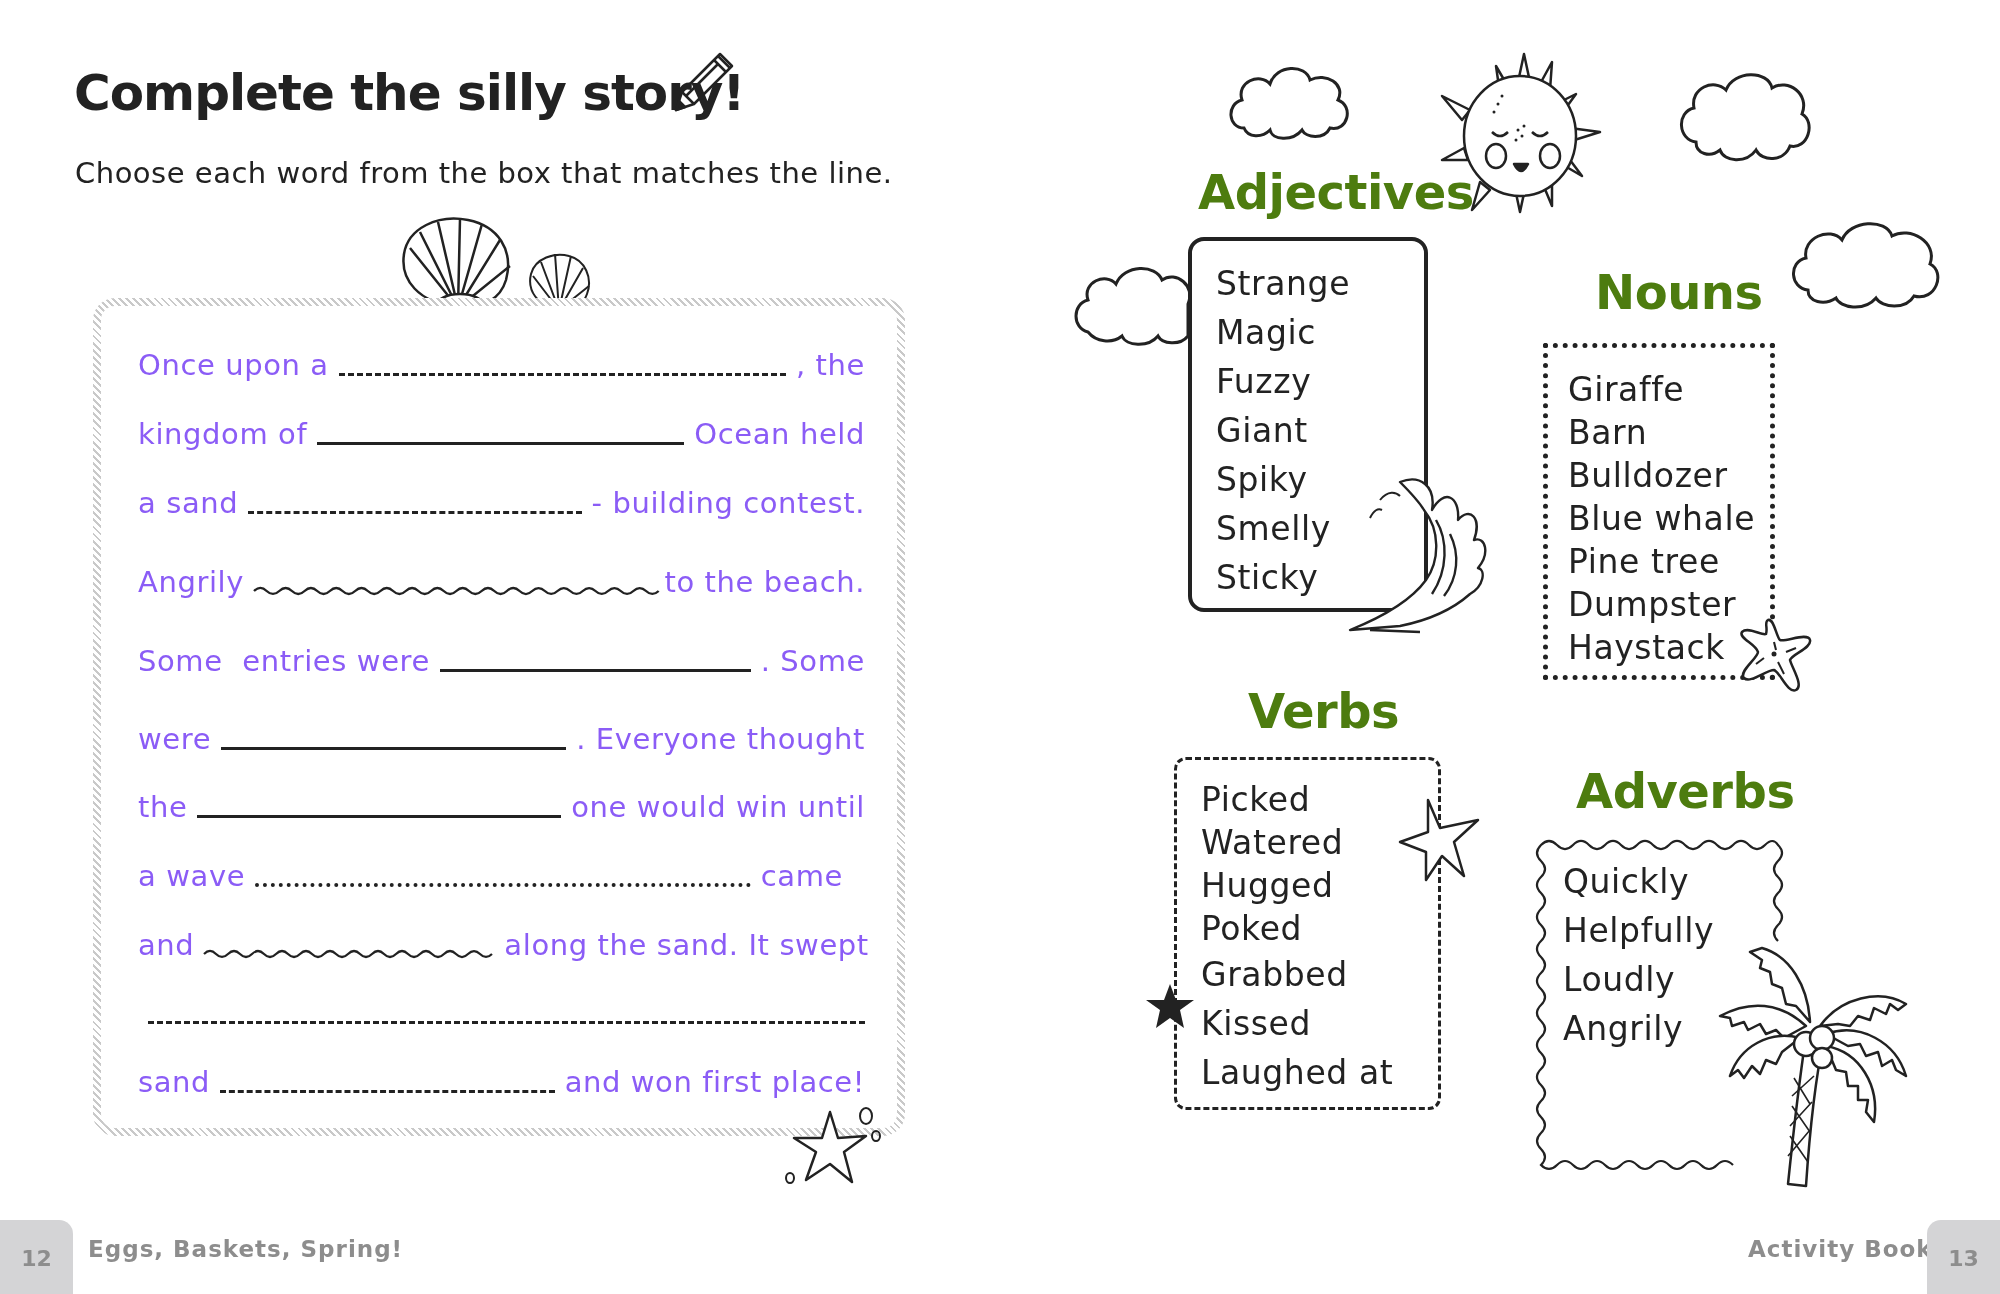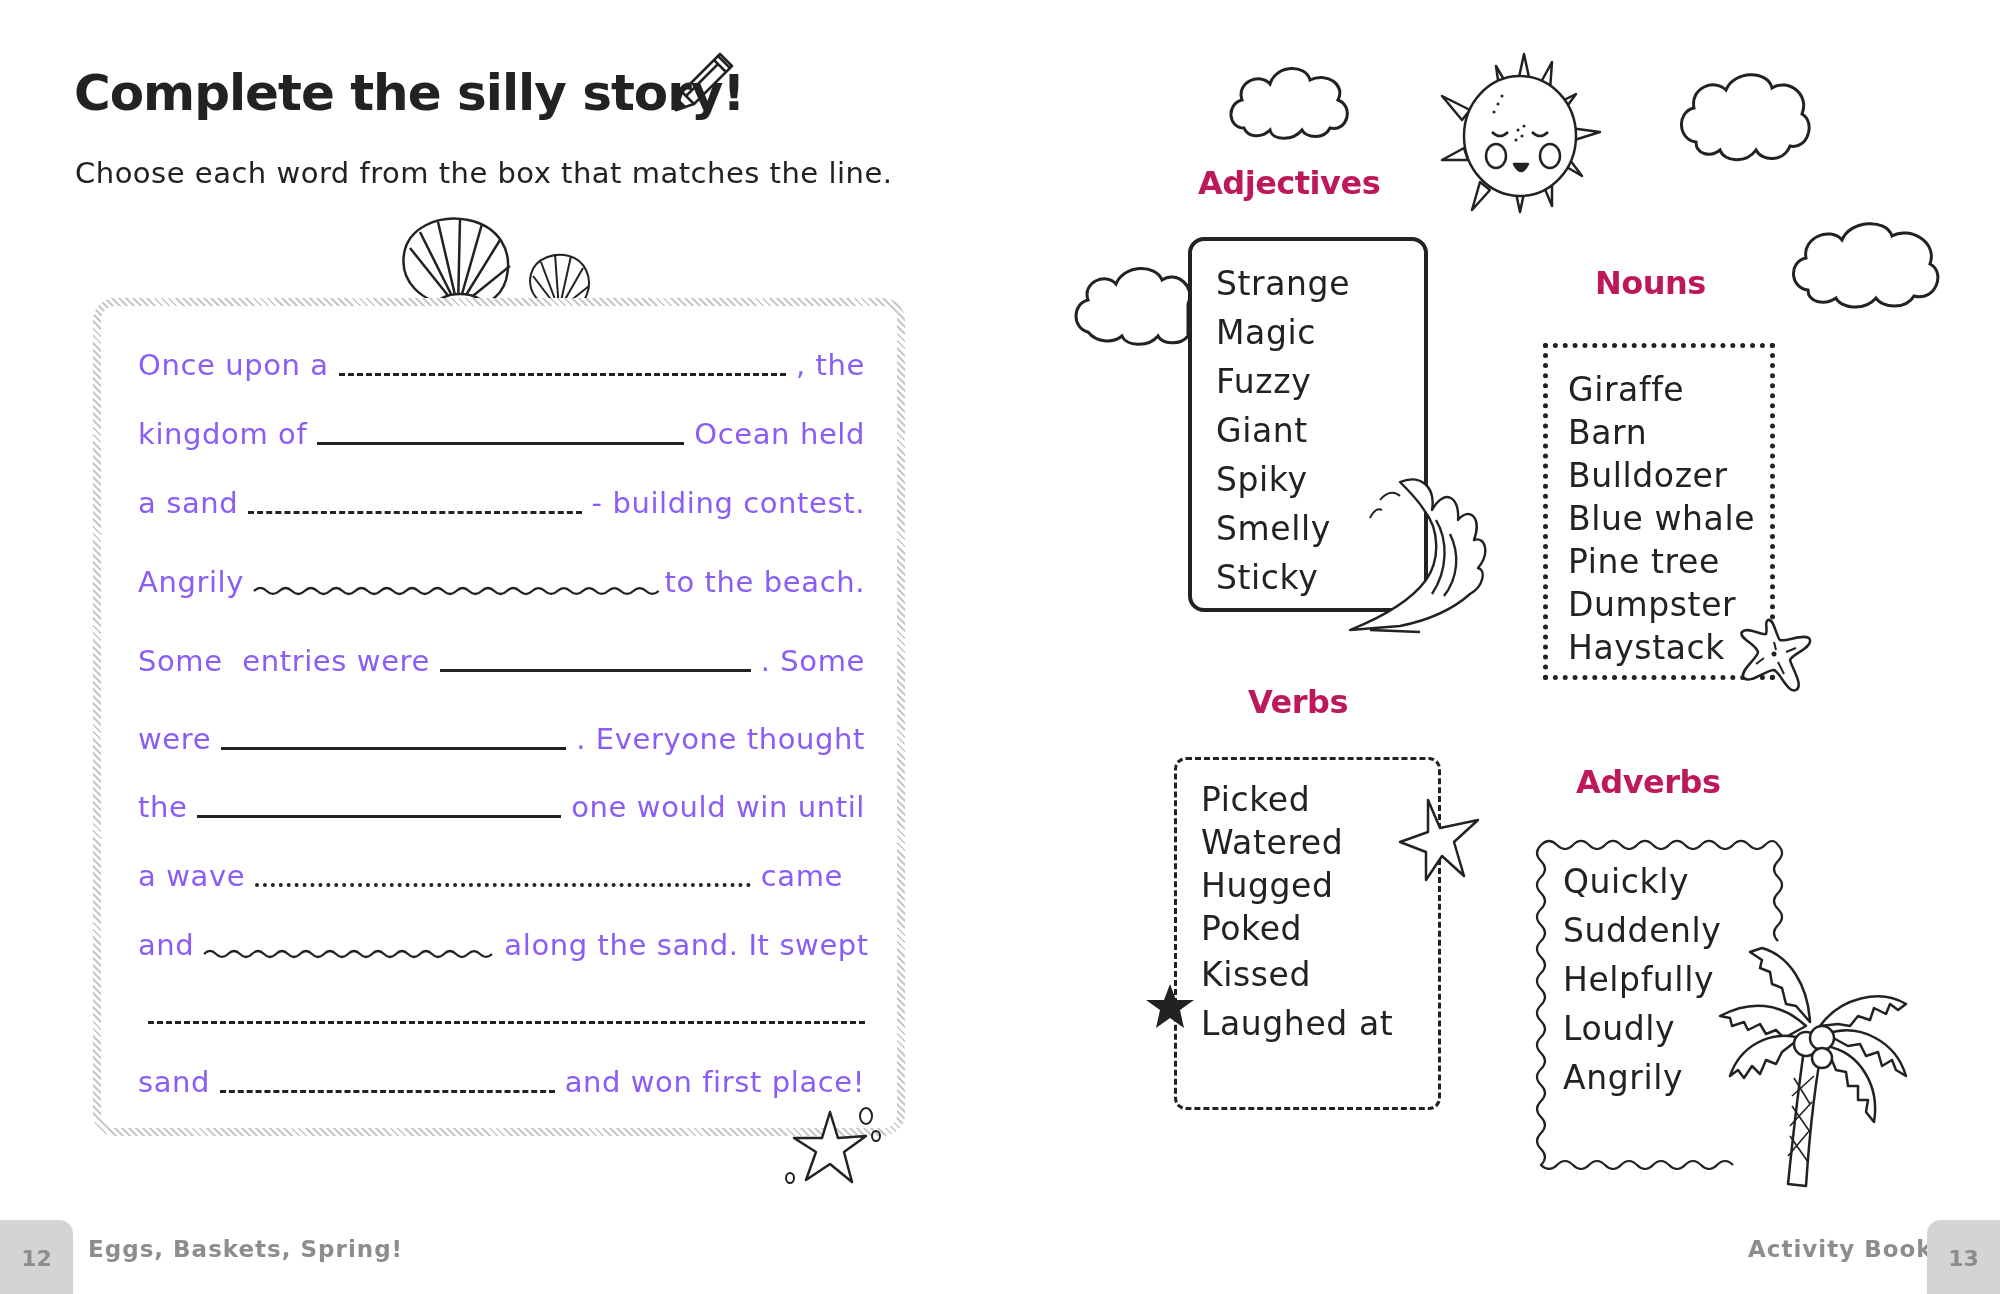--- a/index.html
+++ b/index.html
@@ -18,21 +18,21 @@
                box-sizing:border-box; }
   .story-line { position:absolute; left:138px; width:727px; height:44px; font-size:29px;
                 display:flex; align-items:flex-end; white-space:nowrap; color:#8b5cf6;
                 letter-spacing:0.6px; }
   .story-line .txt { flex:none; }
   .blank { flex:1 1 auto; margin:0 10px 6px 10px; height:0; }
   .blank.dashed { border-bottom:3px dashed #222; }
   .blank.solid { border-bottom:3px solid #222; }
   .blank.dotted { border-bottom:4px dotted #222; }
   .blank.wavy { height:12px; margin-bottom:2px; }
-  .heading { font-size:32px; font-weight:bold; color:#be185d; letter-spacing:-0.5px; }
+  .heading { font-size:48px; font-weight:bold; color:#4d7c0f; letter-spacing:-0.5px; }
   .wordbox { box-sizing:border-box; }
   .wordlist { list-style:none; margin:0; padding:0; }
   .wordlist li { font-size:33px; color:#222; letter-spacing:0.6px; }
   .adj-box { left:1188px; top:237px; width:240px; height:375px; border:4px solid #222; border-radius:16px; background:#fff; }
   .noun-box { left:1543px; top:343px; width:232px; height:337px; border:5px dotted #222; }
   .verb-box { left:1174px; top:757px; width:267px; height:353px; border:3px dashed #222; border-radius:12px; }
   .adv-box { left:1533px; top:837px; width:253px; height:330px; }
   .footer-tab { background:#d4d4d6; width:73px; height:76px; top:1220px; display:flex; align-items:center; justify-content:center;
                 color:#8d8d8d; font-size:22px; font-weight:bold; }
   .footer-text { top:1236px; font-size:23px; font-weight:bold; color:#8d8d8d; letter-spacing:1px; }
@@ -236,20 +236,21 @@
   <circle cx="40" cy="42" r="2.5" fill="#222"></circle>
 </svg>
 
 <div class="abs heading" style="left:1248px;top:683px">Verbs</div>
 <div class="abs wordbox verb-box">
   <ul class="wordlist" style="padding:18px 0 0 24px">
     <li style="line-height:43px">Picked</li>
     <li style="line-height:43px">Watered</li>
     <li style="line-height:43px">Hugged</li>
     <li style="line-height:43px">Poked</li>
+    <li style="line-height:49px">Grabbed</li>
     <li style="line-height:49px">Kissed</li>
     <li style="line-height:49px">Laughed at</li>
   </ul>
 </div>
 <svg class="abs" style="left:1398px;top:796px" width="86" height="86" viewBox="0 0 86 86">
   <path d="M30 4 L42 32 L80 24 L56 46 L66 80 L44 60 L28 84 L28 56 L2 46 L30 36 Z" fill="#fff" stroke="#222" stroke-width="2.5" stroke-linejoin="round"></path>
 </svg>
 <svg class="abs" style="left:1146px;top:982px" width="50" height="48" viewBox="0 0 50 48">
   <path d="M24 2 L30 18 L48 18 L34 28 L38 46 L24 36 L10 46 L14 28 L0 18 L18 18 Z" fill="#222"></path>
 </svg>
@@ -258,21 +259,20 @@
 <svg class="abs" style="left:1533px;top:837px" width="253" height="330" viewBox="0 0 253 330">
   <path d="M8 8
     q 8 -8 16 0 t 16 0 t 16 0 t 16 0 t 16 0 t 16 0 t 16 0 t 16 0 t 16 0 t 16 0 t 16 0 t 16 0 t 16 0 t 16 0 t 13 0
     q 8 8 0 16 t 0 16 t 0 16 t 0 16 t 0 16 t 0 16
     M8 8 q -8 8 0 16 t 0 16 t 0 16 t 0 16 t 0 16 t 0 16 t 0 16 t 0 16 t 0 16 t 0 16 t 0 16 t 0 16 t 0 16 t 0 16 t 0 16 t 0 16 t 0 16 t 0 16 t 0 16 t 0 16
     q 8 8 16 0 t 16 0 t 16 0 t 16 0 t 16 0 t 16 0 t 16 0 t 16 0 t 16 0 t 16 0 t 16 0 t 16 0" fill="none" stroke="#222" stroke-width="2.2"></path>
 </svg>
 <div class="abs wordbox adv-box">
   <ul class="wordlist" style="padding:20px 0 0 30px">
     <li style="line-height:49px">Quickly</li>
-    <li style="line-height:49px">Suddenly</li>
     <li style="line-height:49px">Helpfully</li>
     <li style="line-height:49px">Loudly</li>
     <li style="line-height:49px">Angrily</li>
   </ul>
 </div>
 
 <svg class="abs" style="left:1710px;top:926px" width="230" height="270" viewBox="0 0 230 270">
   <g fill="#fff" stroke="#222" stroke-width="2.5" stroke-linejoin="round">
     <path d="M96 110 C 90 150, 84 200, 78 258 L 96 260 C 100 200, 106 150, 114 112 Z"></path>
     <path d="M82 170 L 104 150 M80 200 L 102 176 M78 230 L 100 204 M84 152 L 100 178 M82 180 L 100 206 M80 210 L 98 236" fill="none" stroke-width="1.6"></path>

